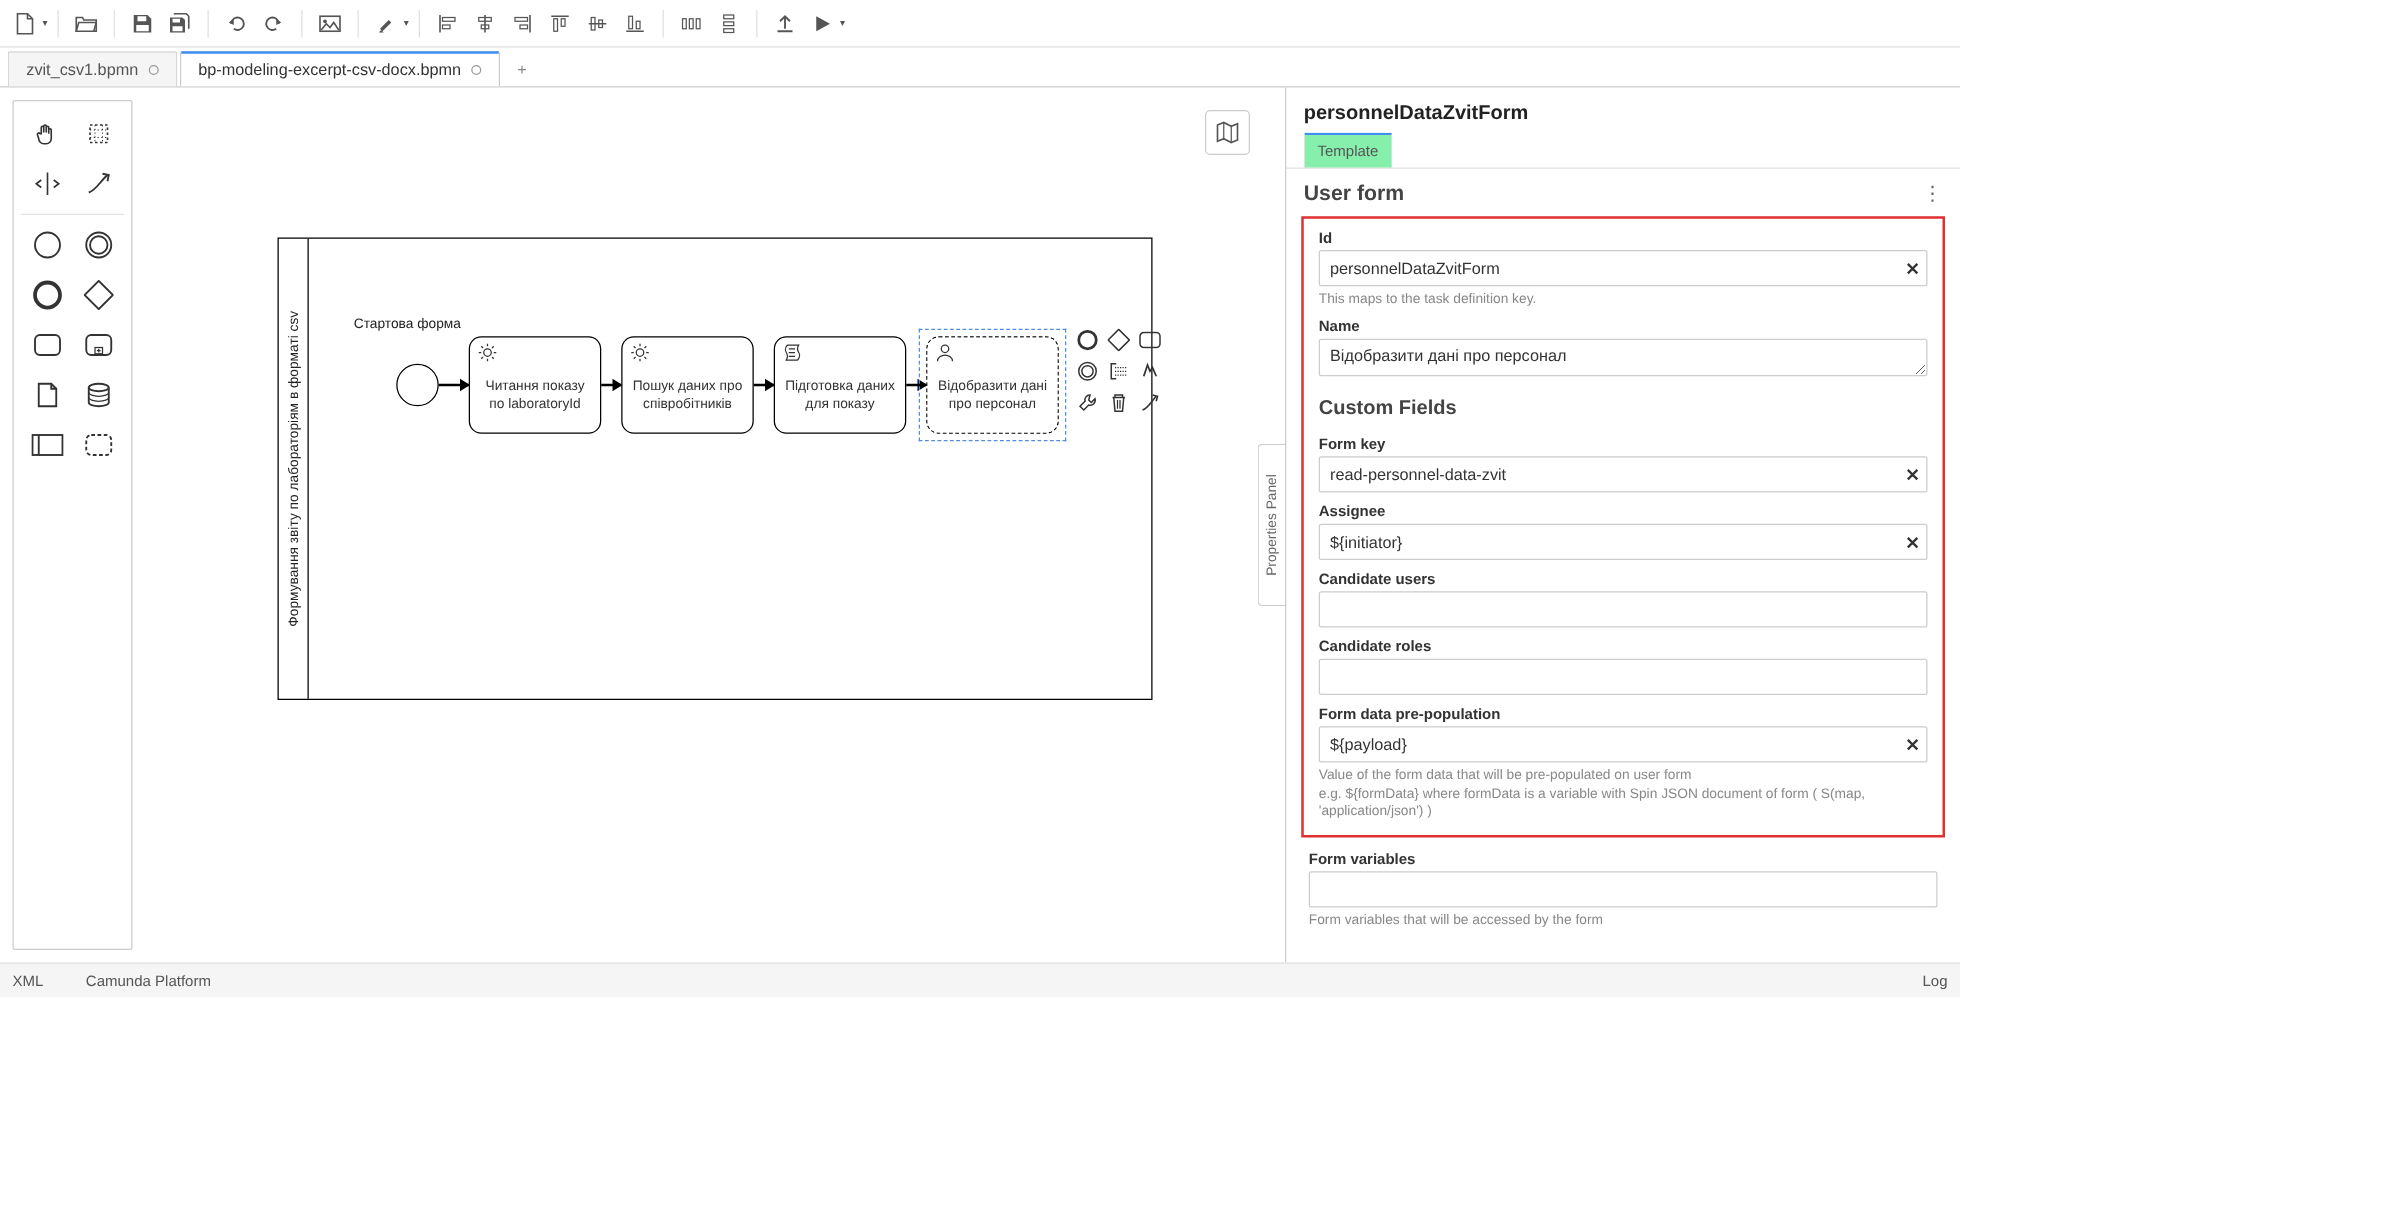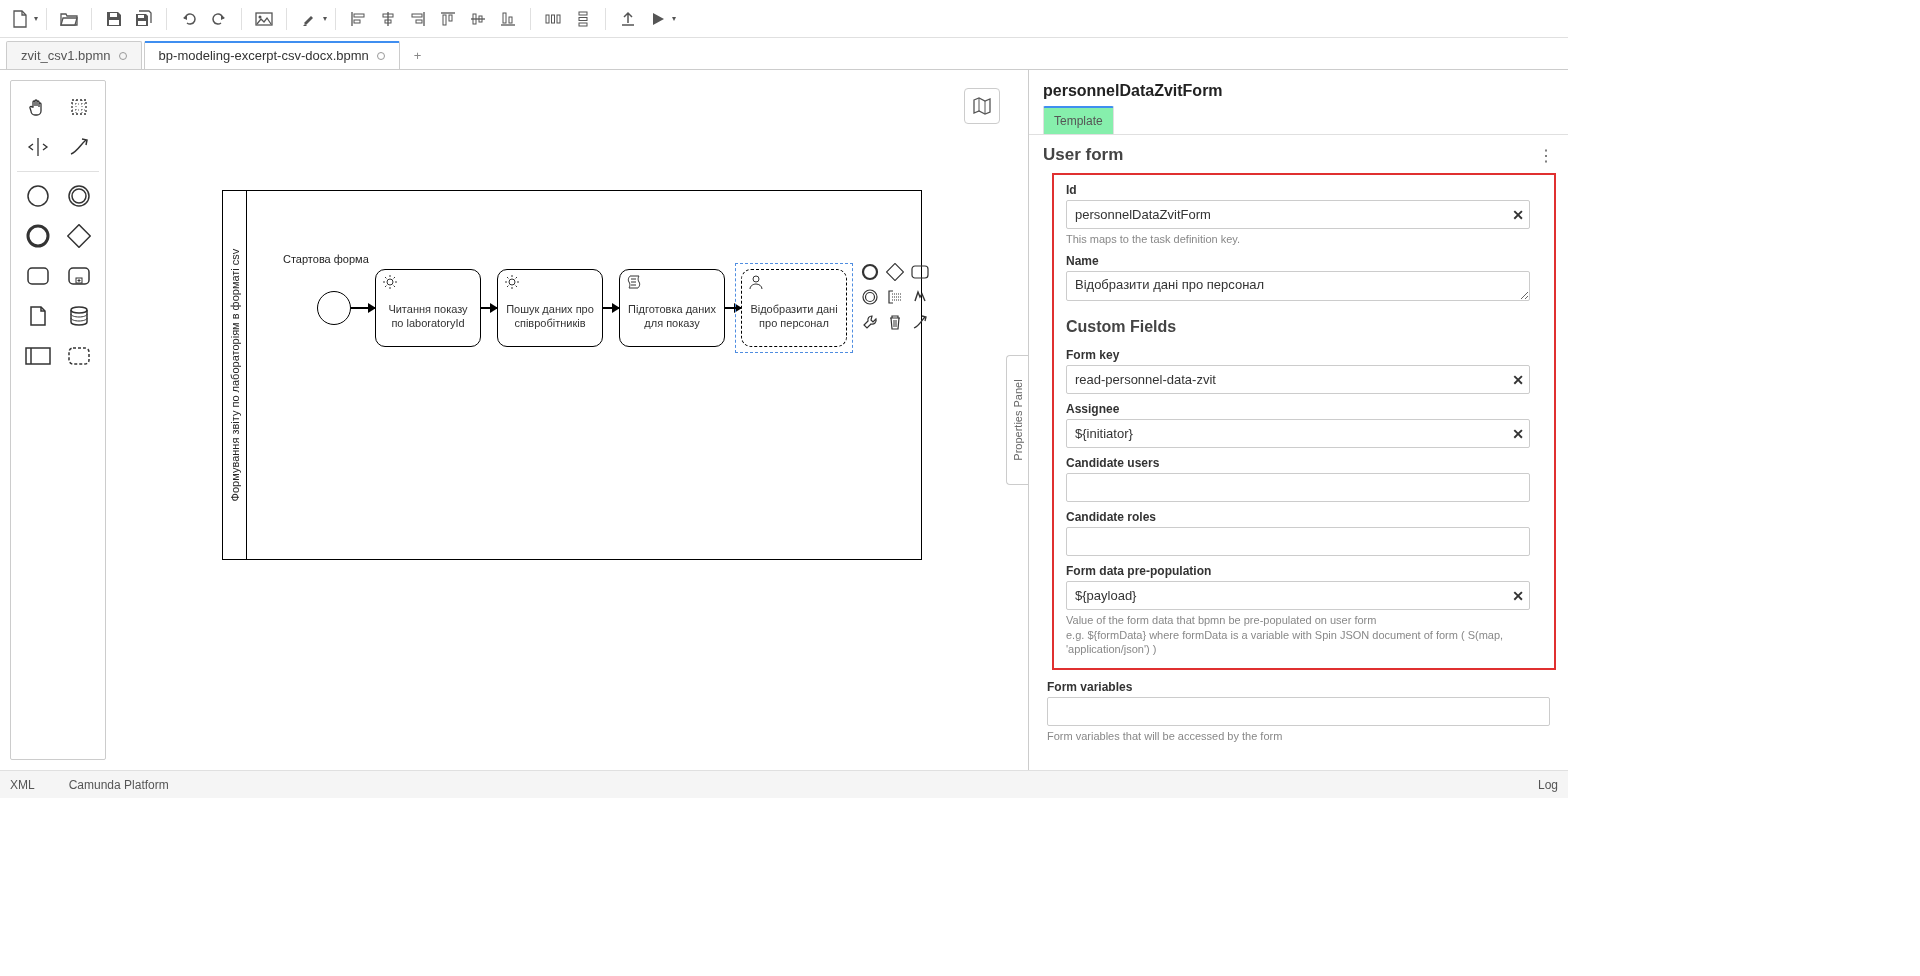--- a/index.html
+++ b/index.html
@@ -296,23 +296,23 @@
     gap: 36px;
   }
   .section-title {
     font-size: 17px;
     font-weight: bold;
     color: #444;
   }
   .section-menu { color: #666; cursor: pointer; font-size:16px; }
 
   .highlight-box {
-    margin: 2px 12px 6px 23px;
+    margin: 2px 12px 6px 12px;
     border: 2px solid var(--red-highlight);
-    padding: 4px 18px 8px 6px;
+    padding: 4px 6px 8px 6px;
   }
 
   .field-group { padding: 4px 6px; }
   .field-label {
     font-size: 12px;
     color: #333;
     font-weight: bold;
     margin-bottom: 3px;
     display: block;
   }
@@ -799,21 +799,21 @@
           <input class="input" value="" style="">
         </div>
       </div>
 
       <div class="field-group">
         <label class="field-label">Form data pre-population</label>
         <div class="input-wrap">
           <input class="input" value="${payload}" style="">
           <span class="clear-x">✕</span>
         </div>
-        <div class="hint" style="white-space:pre-line">Value of the form data that bpmn be pre-populated on user form
+        <div class="hint" style="white-space:pre-line">Value of the form data that will be pre-populated on user form
 e.g. ${formData} where formData is a variable with Spin JSON document of form ( S(map, 'application/json') )</div>
       </div>
     </div>
 
     <div class="outer-group">
       <label class="field-label">Form variables</label>
       <div class="input-wrap">
         <input class="input" value="" style="">
       </div>
       <div class="hint">Form variables that will be accessed by the form</div>

